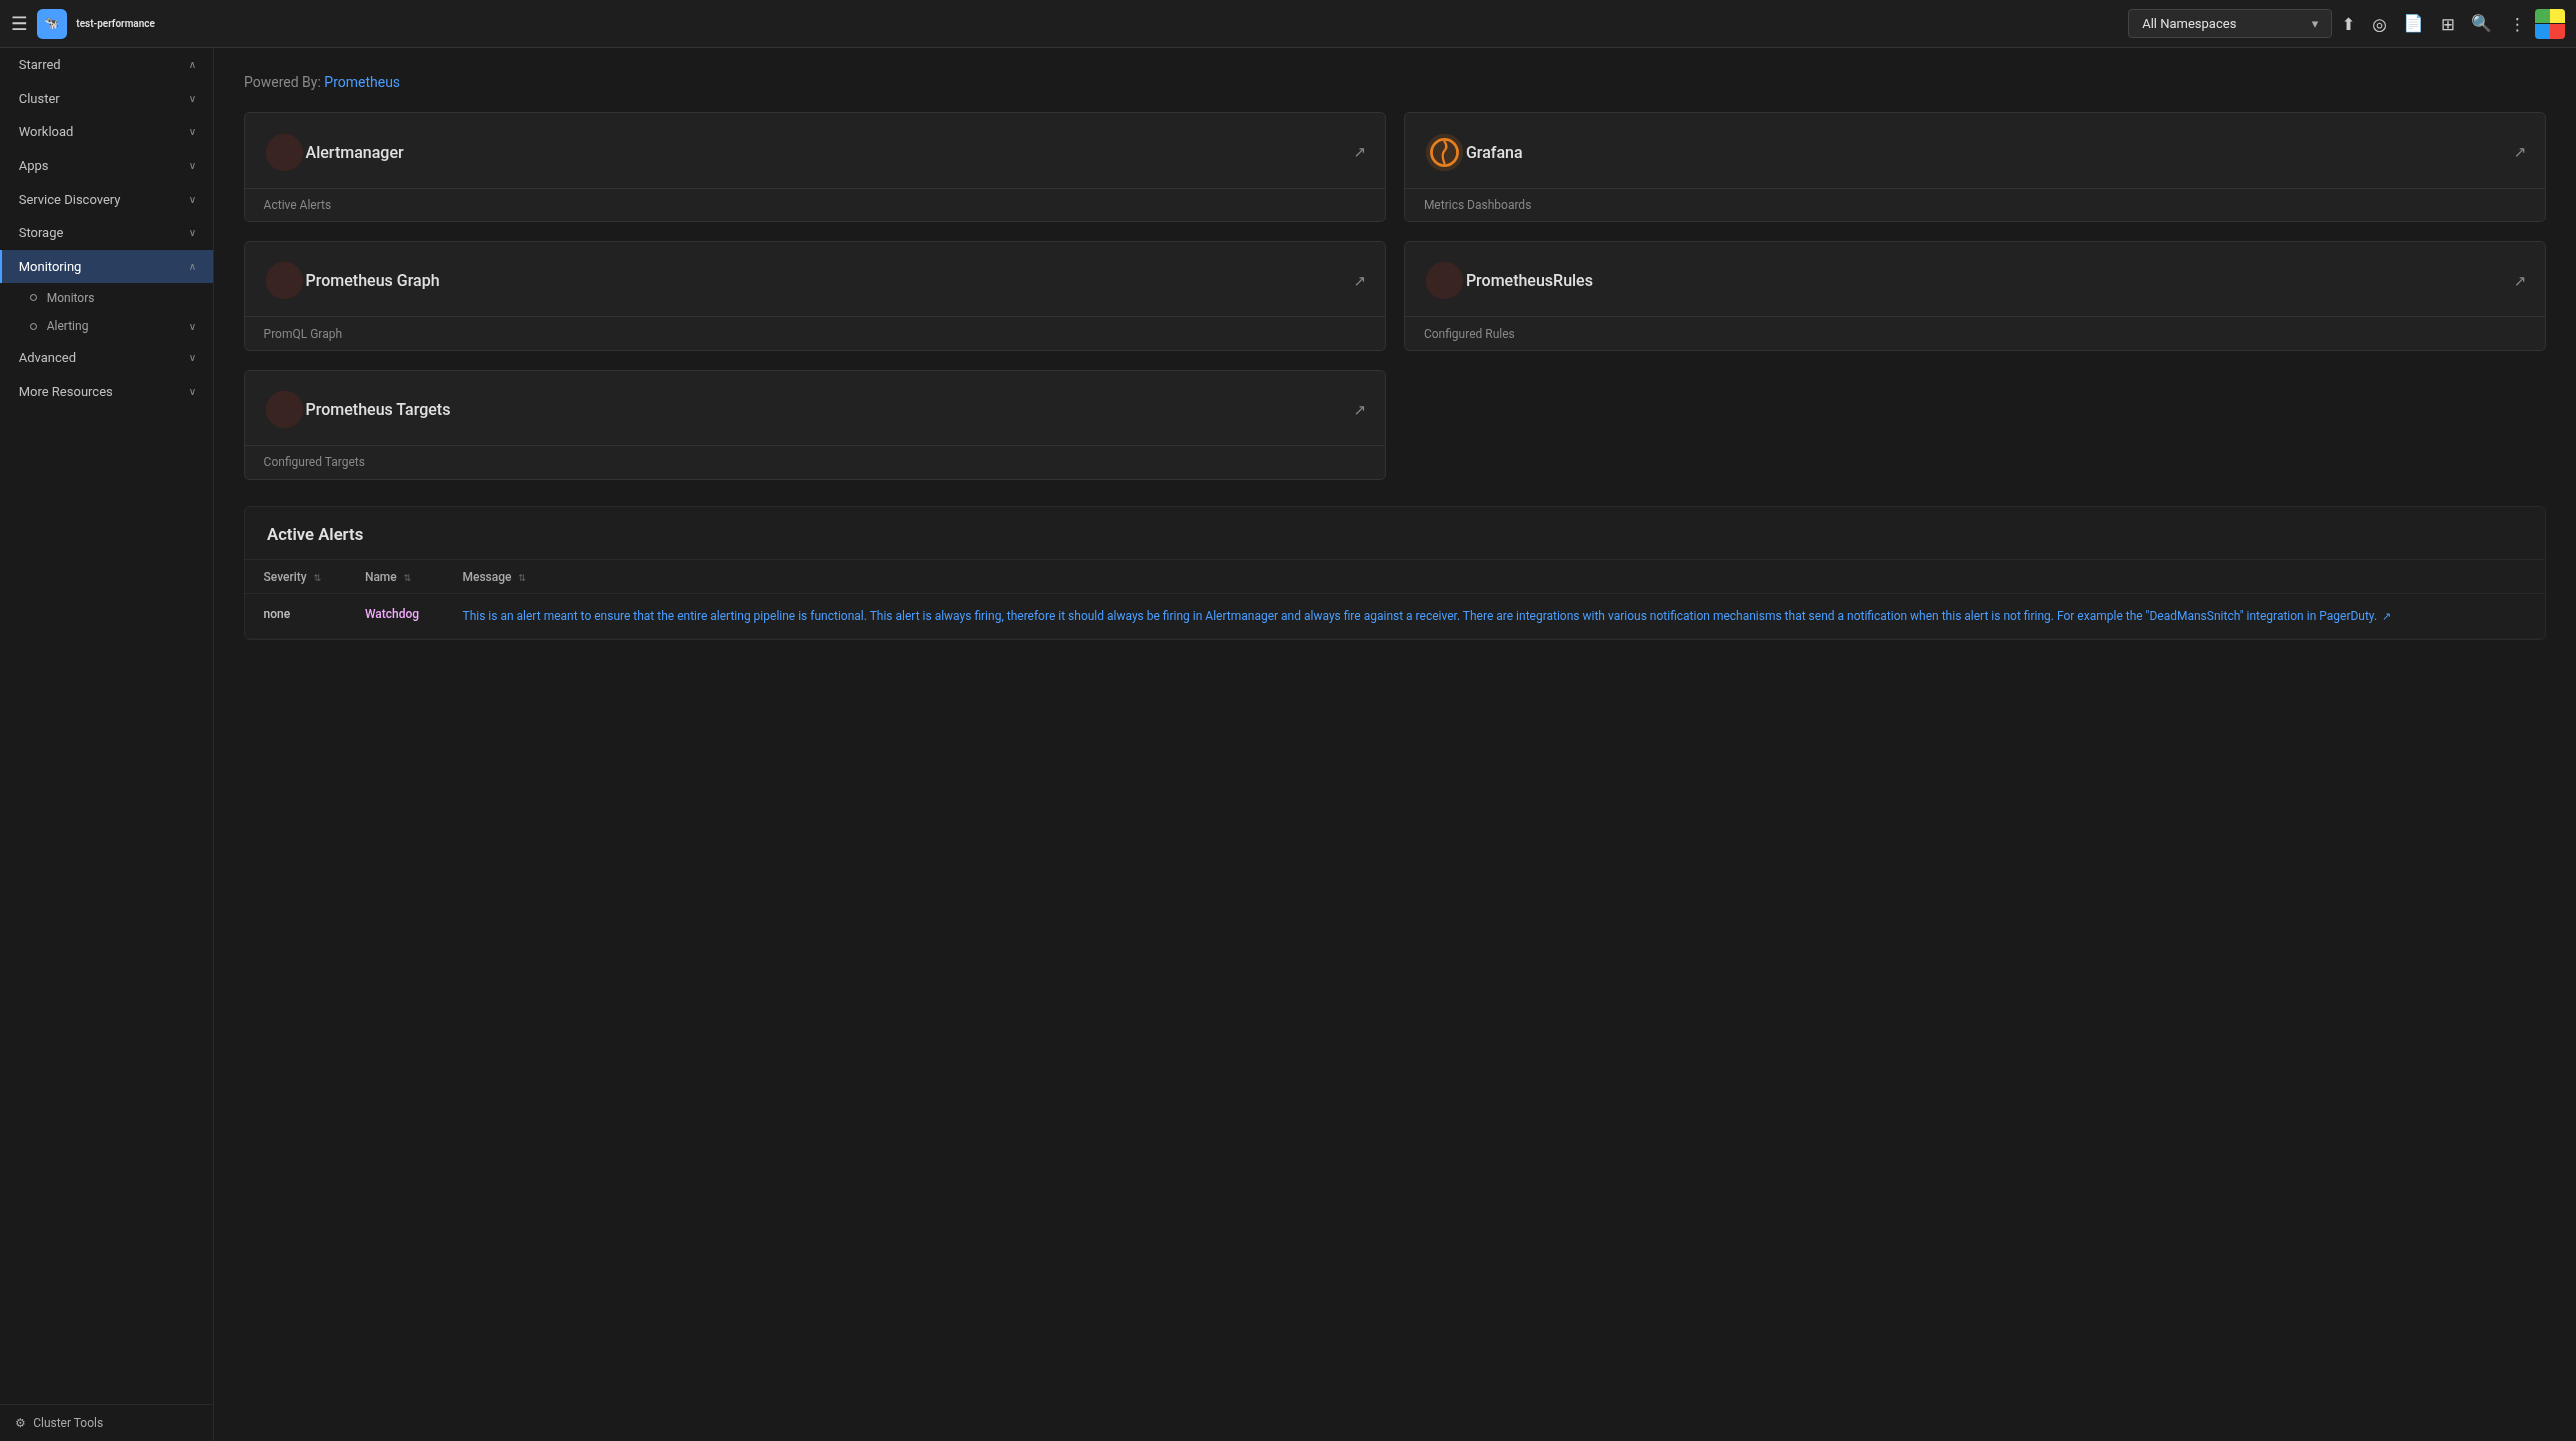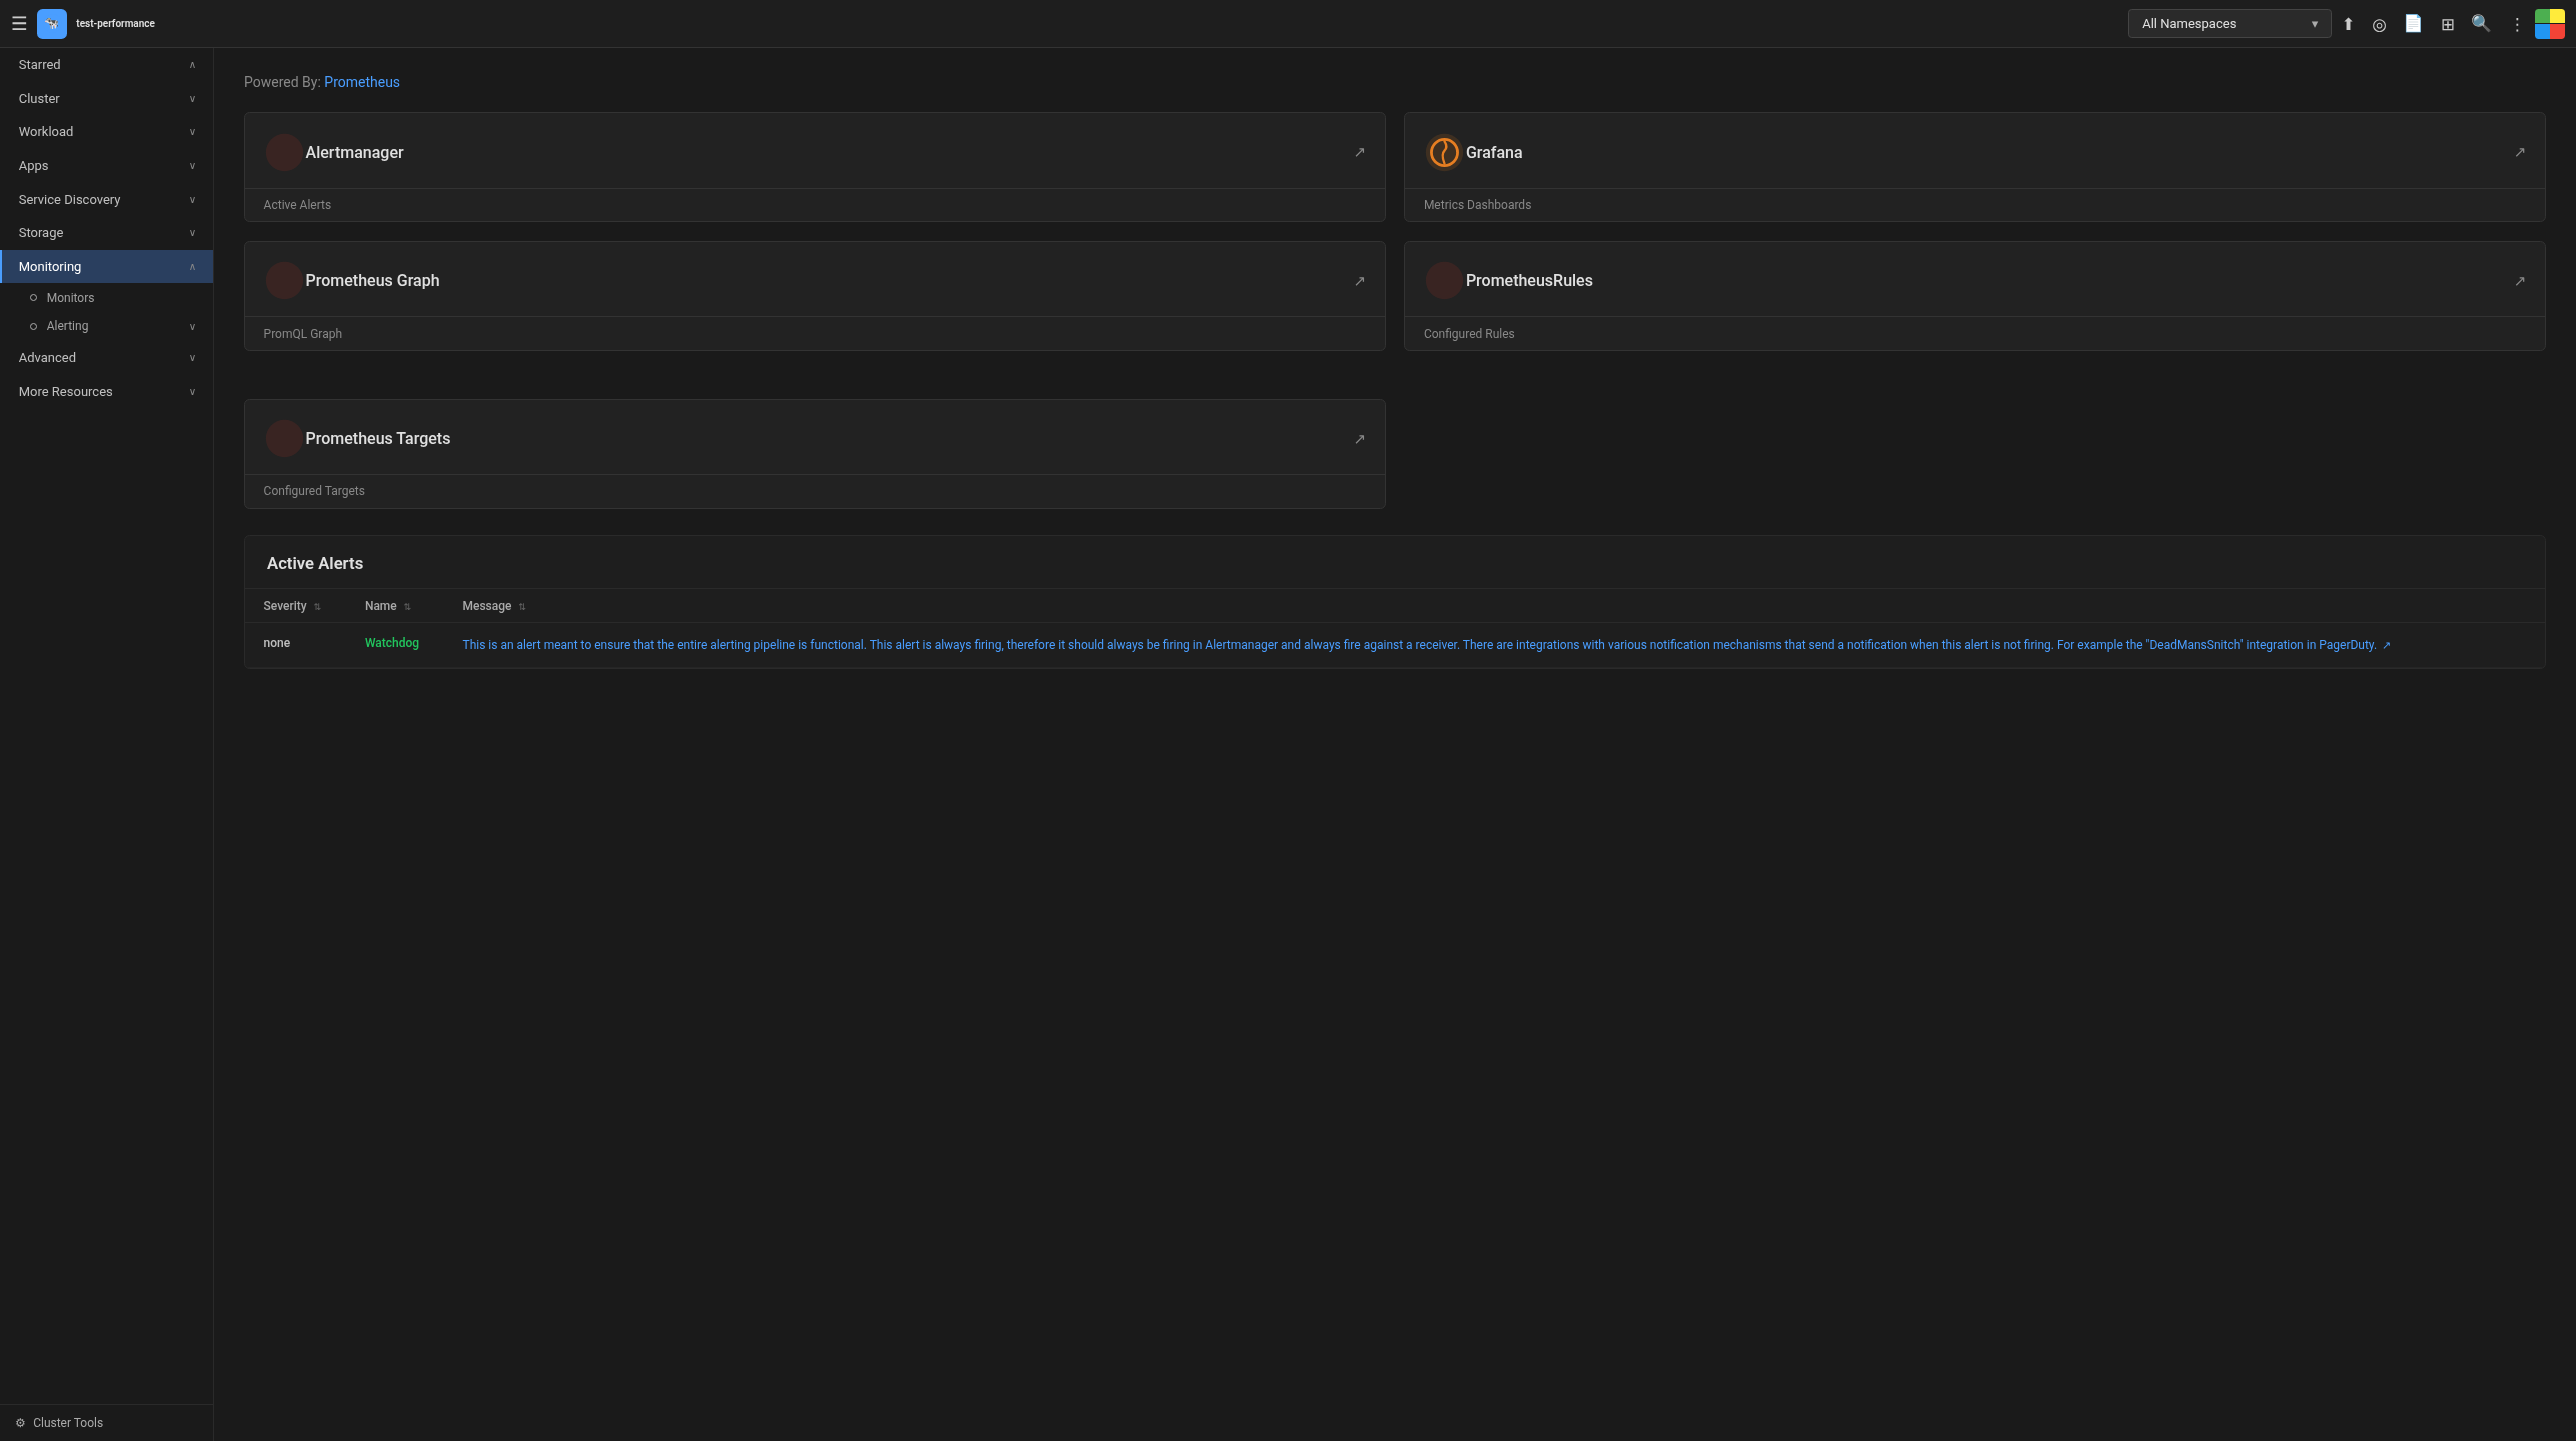--- a/index.html
+++ b/index.html
@@ -226,21 +226,20 @@
     .card-bottom {
       border-top: 0.9px solid #333;
       padding: 9.3px 18.6px;
       font-size: 12px;
       color: #888;
     }
 
     
     .card-full {
       grid-column: 1 / 2;
-      margin-top: 29px;
     }
 
     
     .alerts-section {
       background: #1e1e1e;
       border: 0.9px solid #2a2a2a;
       border-radius: 5.6px;
       overflow: hidden;
     }
     .alerts-header {
@@ -273,21 +272,21 @@
       font-size: 12px;
       color: #c0c0c0;
       border-bottom: 0.9px solid #252525;
       vertical-align: top;
     }
     .alerts-table td.severity {
       color: #c0c0c0;
       font-weight: 500;
     }
     .alerts-table td.name {
-      color: #22c55e;
+      color: #f0abfc;
       font-weight: 500;
     }
     .alerts-table td.message {
       color: #4a9eff;
       line-height: 1.5;
     }
     .alert-link-icon {
       font-size: 11px;
       margin-left: 1.9px;
     }

